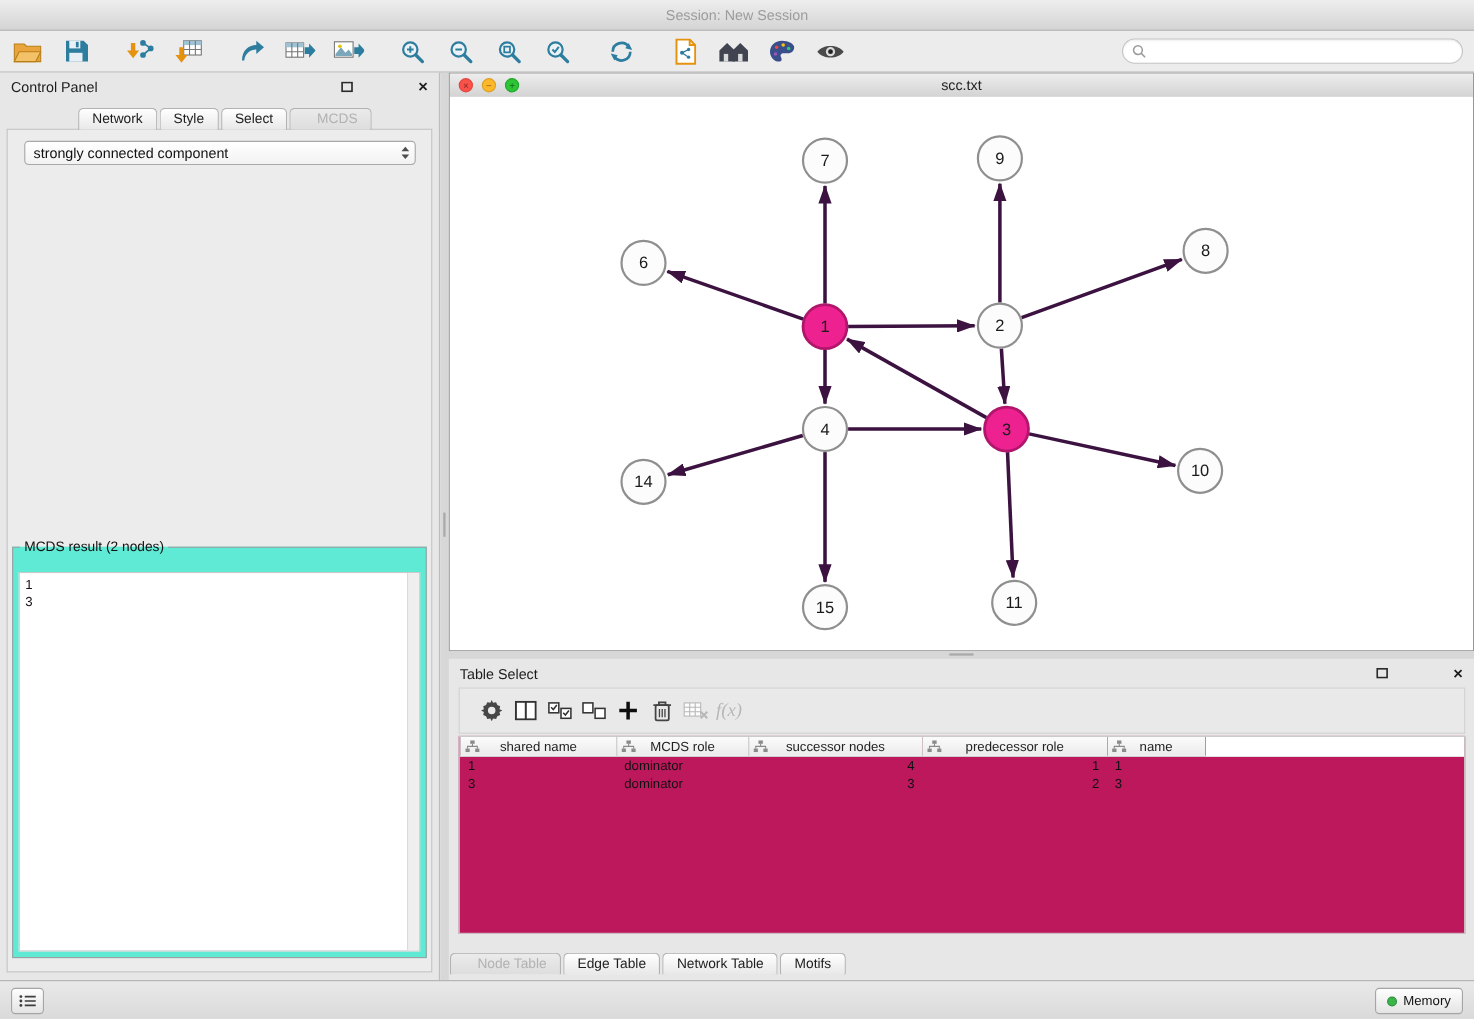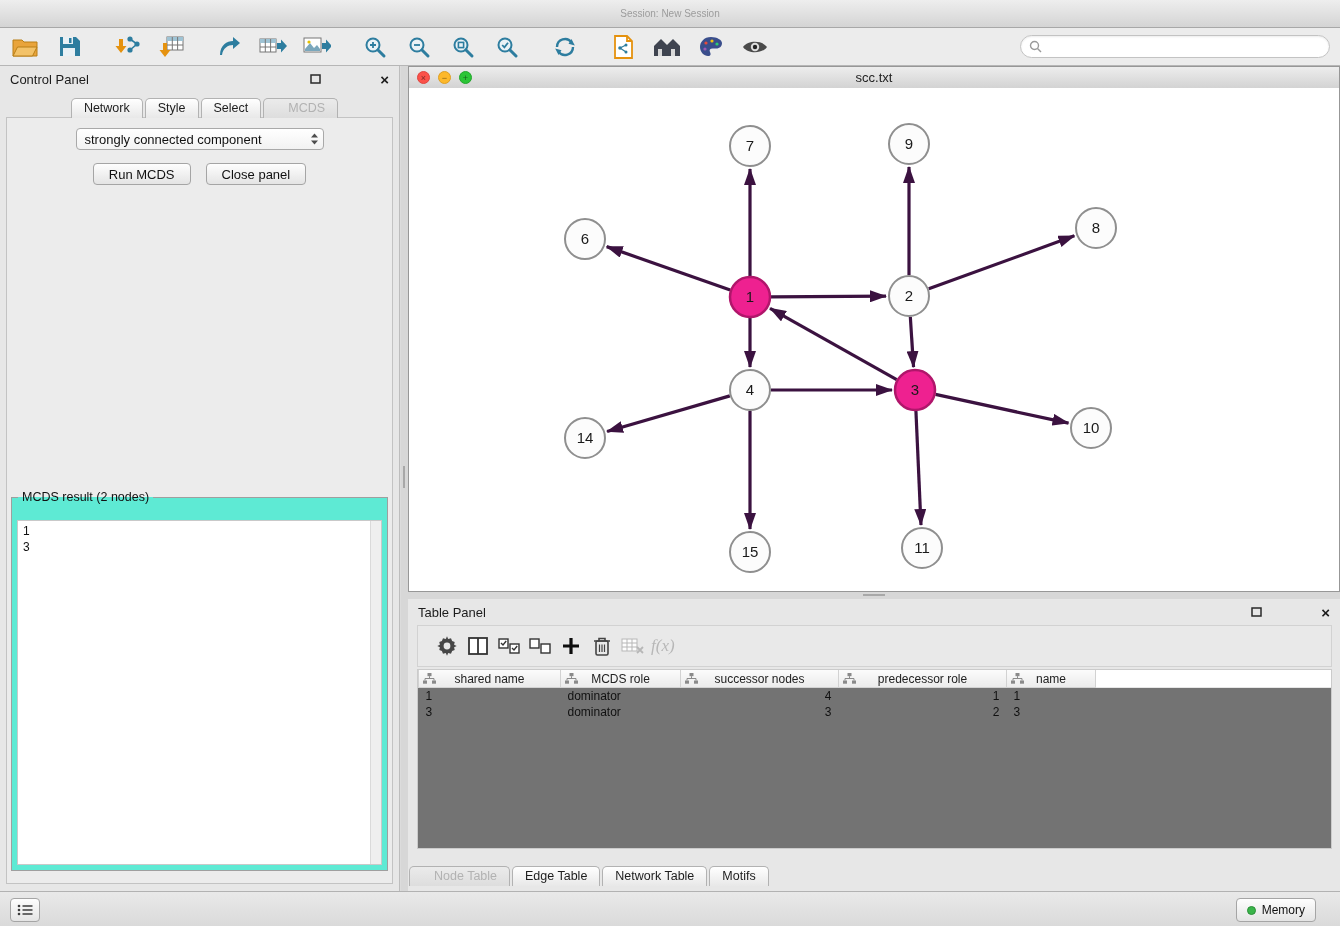--- a/index.html
+++ b/index.html
@@ -1,20 +1,20 @@
 <!DOCTYPE html>
 <html><head>
 <meta charset="utf-8">
 <style>
   html,body{margin:0;padding:0;}
   body{width:1340px;height:926px;overflow:hidden;font-family:"Liberation Sans",sans-serif;background:#dcdcdc;position:relative;}
   .app{position:absolute;inset:0;}
 
   
-  .titlebar{position:absolute;top:0;left:0;right:0;height:27px;background:linear-gradient(#eeeeee,#d4d4d4);border-bottom:1px solid #a8a8a8;text-align:center;line-height:27px;font-size:10px;color:#9c9c9c;}
+  .titlebar{position:absolute;top:0;left:0;right:0;height:27px;background:linear-gradient(#eeeeee,#d4d4d4);border-bottom:1px solid #a8a8a8;text-align:center;line-height:27px;font-size:13px;color:#9c9c9c;}
 
   
   .toolbar{position:absolute;top:28px;left:0;right:0;height:38px;background:#ececec;border-bottom:1px solid #b6b6b6;display:flex;align-items:center;padding:0 10px;box-sizing:border-box;}
   .tb-icons{display:flex;align-items:center;}
   .tb-group{display:flex;align-items:center;gap:14px;margin-right:28px;}
   .tbi{width:30px;height:28px;display:flex;align-items:center;justify-content:center;cursor:pointer;}
   .tbi.disabled{opacity:.95;cursor:default;}
   .tbi.fx{font-family:"Liberation Serif",serif;font-style:italic;font-size:17px;color:#b5b5b5;width:auto;padding:0 2px;}
   .search-wrap{margin-left:auto;width:292px;height:21px;background:#fff;border:1px solid #c3c3c3;border-radius:12px;display:flex;align-items:center;padding:0 8px;box-shadow:inset 0 1px 2px rgba(0,0,0,.08);}
   .search-wrap input{border:none;outline:none;flex:1;font-size:12px;background:transparent;font-family:"Liberation Sans",sans-serif;}
@@ -23,21 +23,21 @@
   .control-panel{position:absolute;top:66px;left:0;width:400px;bottom:34px;background:#e7e7e7;border-right:1px solid #bdbdbd;box-sizing:border-box;}
   .panel-header{height:26px;display:flex;align-items:center;padding:0 10px;font-size:13px;color:#1c1c1c;gap:44px;}
   .hdr-sp{margin-left:auto;}
   .float-icon{width:12px;height:11px;display:inline-flex;cursor:pointer;margin-left:14px;}
   .close-x{margin-left:14px;font-size:15px;font-weight:bold;color:#1c1c1c;cursor:pointer;line-height:1;}
   .cp-tabs{position:absolute;top:30px;left:10px;right:0;height:22px;display:flex;justify-content:center;align-items:flex-end;z-index:2;}
   .tab{height:19px;line-height:19px;padding:0 12px;background:linear-gradient(#ffffff,#e8e8e8);border:1px solid #b2b2b2;border-bottom:none;border-radius:5px 5px 0 0;font-size:12.5px;color:#1d1d1d;margin:0 1px;cursor:pointer;}
   .tab.active{background:linear-gradient(#ebebeb,#dddddd);color:#b2b2b2;padding-left:24px;}
   .cp-body{position:absolute;top:51px;left:6px;right:6px;bottom:8px;background:#ececec;border:1px solid #c3c3c3;}
   .opt-label{margin-top:18px;text-align:center;font-size:13px;color:#111;}
-  .combo{margin:10px auto 0;width:248px;height:22px;background:linear-gradient(#ffffff,#f2f2f2);border:1px solid #a9a9a9;border-radius:4px;display:flex;align-items:center;padding:0 4px 0 8px;font-size:13px;color:#111;box-sizing:border-box;cursor:pointer;}
+  .combo{margin:10px auto 0;width:356px;height:22px;background:linear-gradient(#ffffff,#f2f2f2);border:1px solid #a9a9a9;border-radius:4px;display:flex;align-items:center;padding:0 4px 0 8px;font-size:13px;color:#111;box-sizing:border-box;cursor:pointer;}
   .combo-arrows{margin-left:auto;display:inline-flex;}
   .cp-buttons{display:flex;justify-content:center;gap:15px;margin-top:13px;}
   .btn{height:22px;padding:0 15px;font-size:13px;color:#111;background:linear-gradient(#fefefe,#e4e4e4);border:1px solid #a5a5a5;border-radius:4px;cursor:pointer;font-family:"Liberation Sans",sans-serif;}
   .result-box{position:absolute;left:4px;right:4px;top:372px;bottom:12px;border:1px solid #9f9f9f;margin:0;padding:2px;background:#5eead4;}
   .result-box legend{font-size:12.5px;color:#111;padding:0 4px;margin-left:4px;}
   .result-inner{position:absolute;left:5px;right:5px;top:16px;bottom:5px;background:#fff;border:1px solid #c9c9c9;}
   .result-list{position:absolute;inset:2px 12px 2px 5px;font-size:12px;color:#111;line-height:16px;}
   .result-scroll{position:absolute;top:0;bottom:0;right:0;width:10px;background:#efefef;border-left:1px solid #dadada;cursor:pointer;}
 
   
@@ -53,33 +53,33 @@
   .tl{width:13px;height:13px;border-radius:50%;font-size:9px;line-height:12px;text-align:center;color:rgba(0,0,0,.5);cursor:pointer;box-sizing:border-box;}
   .tl.red{background:#fb5149;border:1px solid #df4540;}
   .tl.yellow{background:#fdb82a;border:1px solid #dd9f24;}
   .tl.green{background:#2bc536;border:1px solid #24a52d;}
   .net-canvas{position:absolute;left:0;right:0;top:21px;bottom:0;background:#fff;}
   .net-canvas svg{position:absolute;inset:0;}
 
   
   .table-panel{position:absolute;left:408px;right:0;top:599px;bottom:34px;background:#e7e7e7;}
   .tp-toolbar{position:absolute;top:26px;left:9px;right:8px;height:42px;background:#e9e9e9;border:1px solid #d2d2d2;display:flex;align-items:center;gap:1px;padding:0 14px;box-sizing:border-box;}
-  .tp-table-wrap{position:absolute;left:9px;right:8px;top:70px;bottom:43px;background:#737373;border:1px solid #cbcbcb;overflow:hidden;}
+  .tp-table-wrap{position:absolute;left:9px;right:8px;top:70px;bottom:43px;background:#be185d;border:1px solid #cbcbcb;overflow:hidden;}
   table.nt{border-collapse:collapse;width:100%;table-layout:fixed;}
   table.nt th{position:relative;height:17px;background:linear-gradient(#fbfbfb,#ebebeb);border:1px solid #d2d2d2;border-top:none;font-weight:normal;font-size:12px;color:#222;text-align:center;padding:0 2px;overflow:hidden;white-space:nowrap;}
   table.nt th.filler{background:#fff;border:none;border-bottom:1px solid #e6e6e6;}
   table.nt td{height:16px;font-size:12px;color:#111;padding:0 7px;white-space:nowrap;overflow:hidden;}
   .th-ic{position:absolute;left:4px;top:3px;}
   .tp-tabs{position:absolute;bottom:6px;left:0;right:16px;display:flex;justify-content:flex-start;align-items:flex-end;}
 
   
   .statusbar{position:absolute;left:0;right:0;bottom:0;height:34px;background:linear-gradient(#e9e9e9,#dadada);border-top:1px solid #b2b2b2;}
   .sb-btn{position:absolute;top:6px;height:22px;background:linear-gradient(#fefefe,#e4e4e4);border:1px solid #a5a5a5;border-radius:4px;display:flex;align-items:center;justify-content:center;cursor:pointer;}
   .list-btn{left:10px;width:28px;}
-  .memory-btn{right:24px;padding:0 10px;gap:6px;font-size:12px;color:#111;}
+  .memory-btn{right:10px;padding:0 10px;gap:6px;font-size:12px;color:#111;}
   .dot{width:9px;height:9px;border-radius:50%;background:#3ab54a;border:1px solid #2b8f38;box-sizing:border-box;}
 </style>
 </head>
 <body>
 
 <div class="app">
 
   <div class="titlebar">
     <span>Session: New Session</span>
   </div>
@@ -251,24 +251,20 @@
       </div>
     <div class="cp-body">
       <div class="combo">
         <span>strongly connected component</span>
         <span class="combo-arrows">
           <svg width="9" height="14" viewBox="0 0 9 14">
               <path d="M4.5 1.5L8 5.5H1z" fill="#4d4d4d"></path>
               <path d="M4.5 12.5L1 8.5h7z" fill="#4d4d4d"></path>
             </svg>
         </span>
-      </div>
-      <div class="cp-buttons">
-        <button class="btn">Run MCDS</button>
-        <button class="btn">Close panel</button>
       </div>
       <fieldset class="result-box">
         <legend>MCDS result (2 nodes)</legend>
         <div class="result-inner">
           <div class="result-list" id="result-list">
               <div>1</div>
               <div>3</div>
             </div>
           <div class="result-scroll"></div>
         </div>
@@ -356,21 +352,21 @@
             <text x="513" y="465" text-anchor="middle" font-size="15" font-family="Liberation Sans, sans-serif" fill="#1a1a1a">11</text>
           </g>
         </svg>
     </div>
   </div>
 
   <div class="h-splitter"></div>
 
   <div class="table-panel">
     <div class="panel-header">
-      <span>Table Panel</span>
+      <span>Table Select</span>
       <span class="hdr-sp"></span>
       <span class="float-icon">
           <svg width="11" height="10" viewBox="0 0 11 10">
             <rect x="1" y="1" width="9" height="8" fill="none" stroke="#2a2a2a" stroke-width="1.5"></rect>
           </svg>
         </span>
       <span class="close-x">×</span>
     </div>
     <div class="tp-toolbar" id="tp-icons">
         <span class="tbi">

